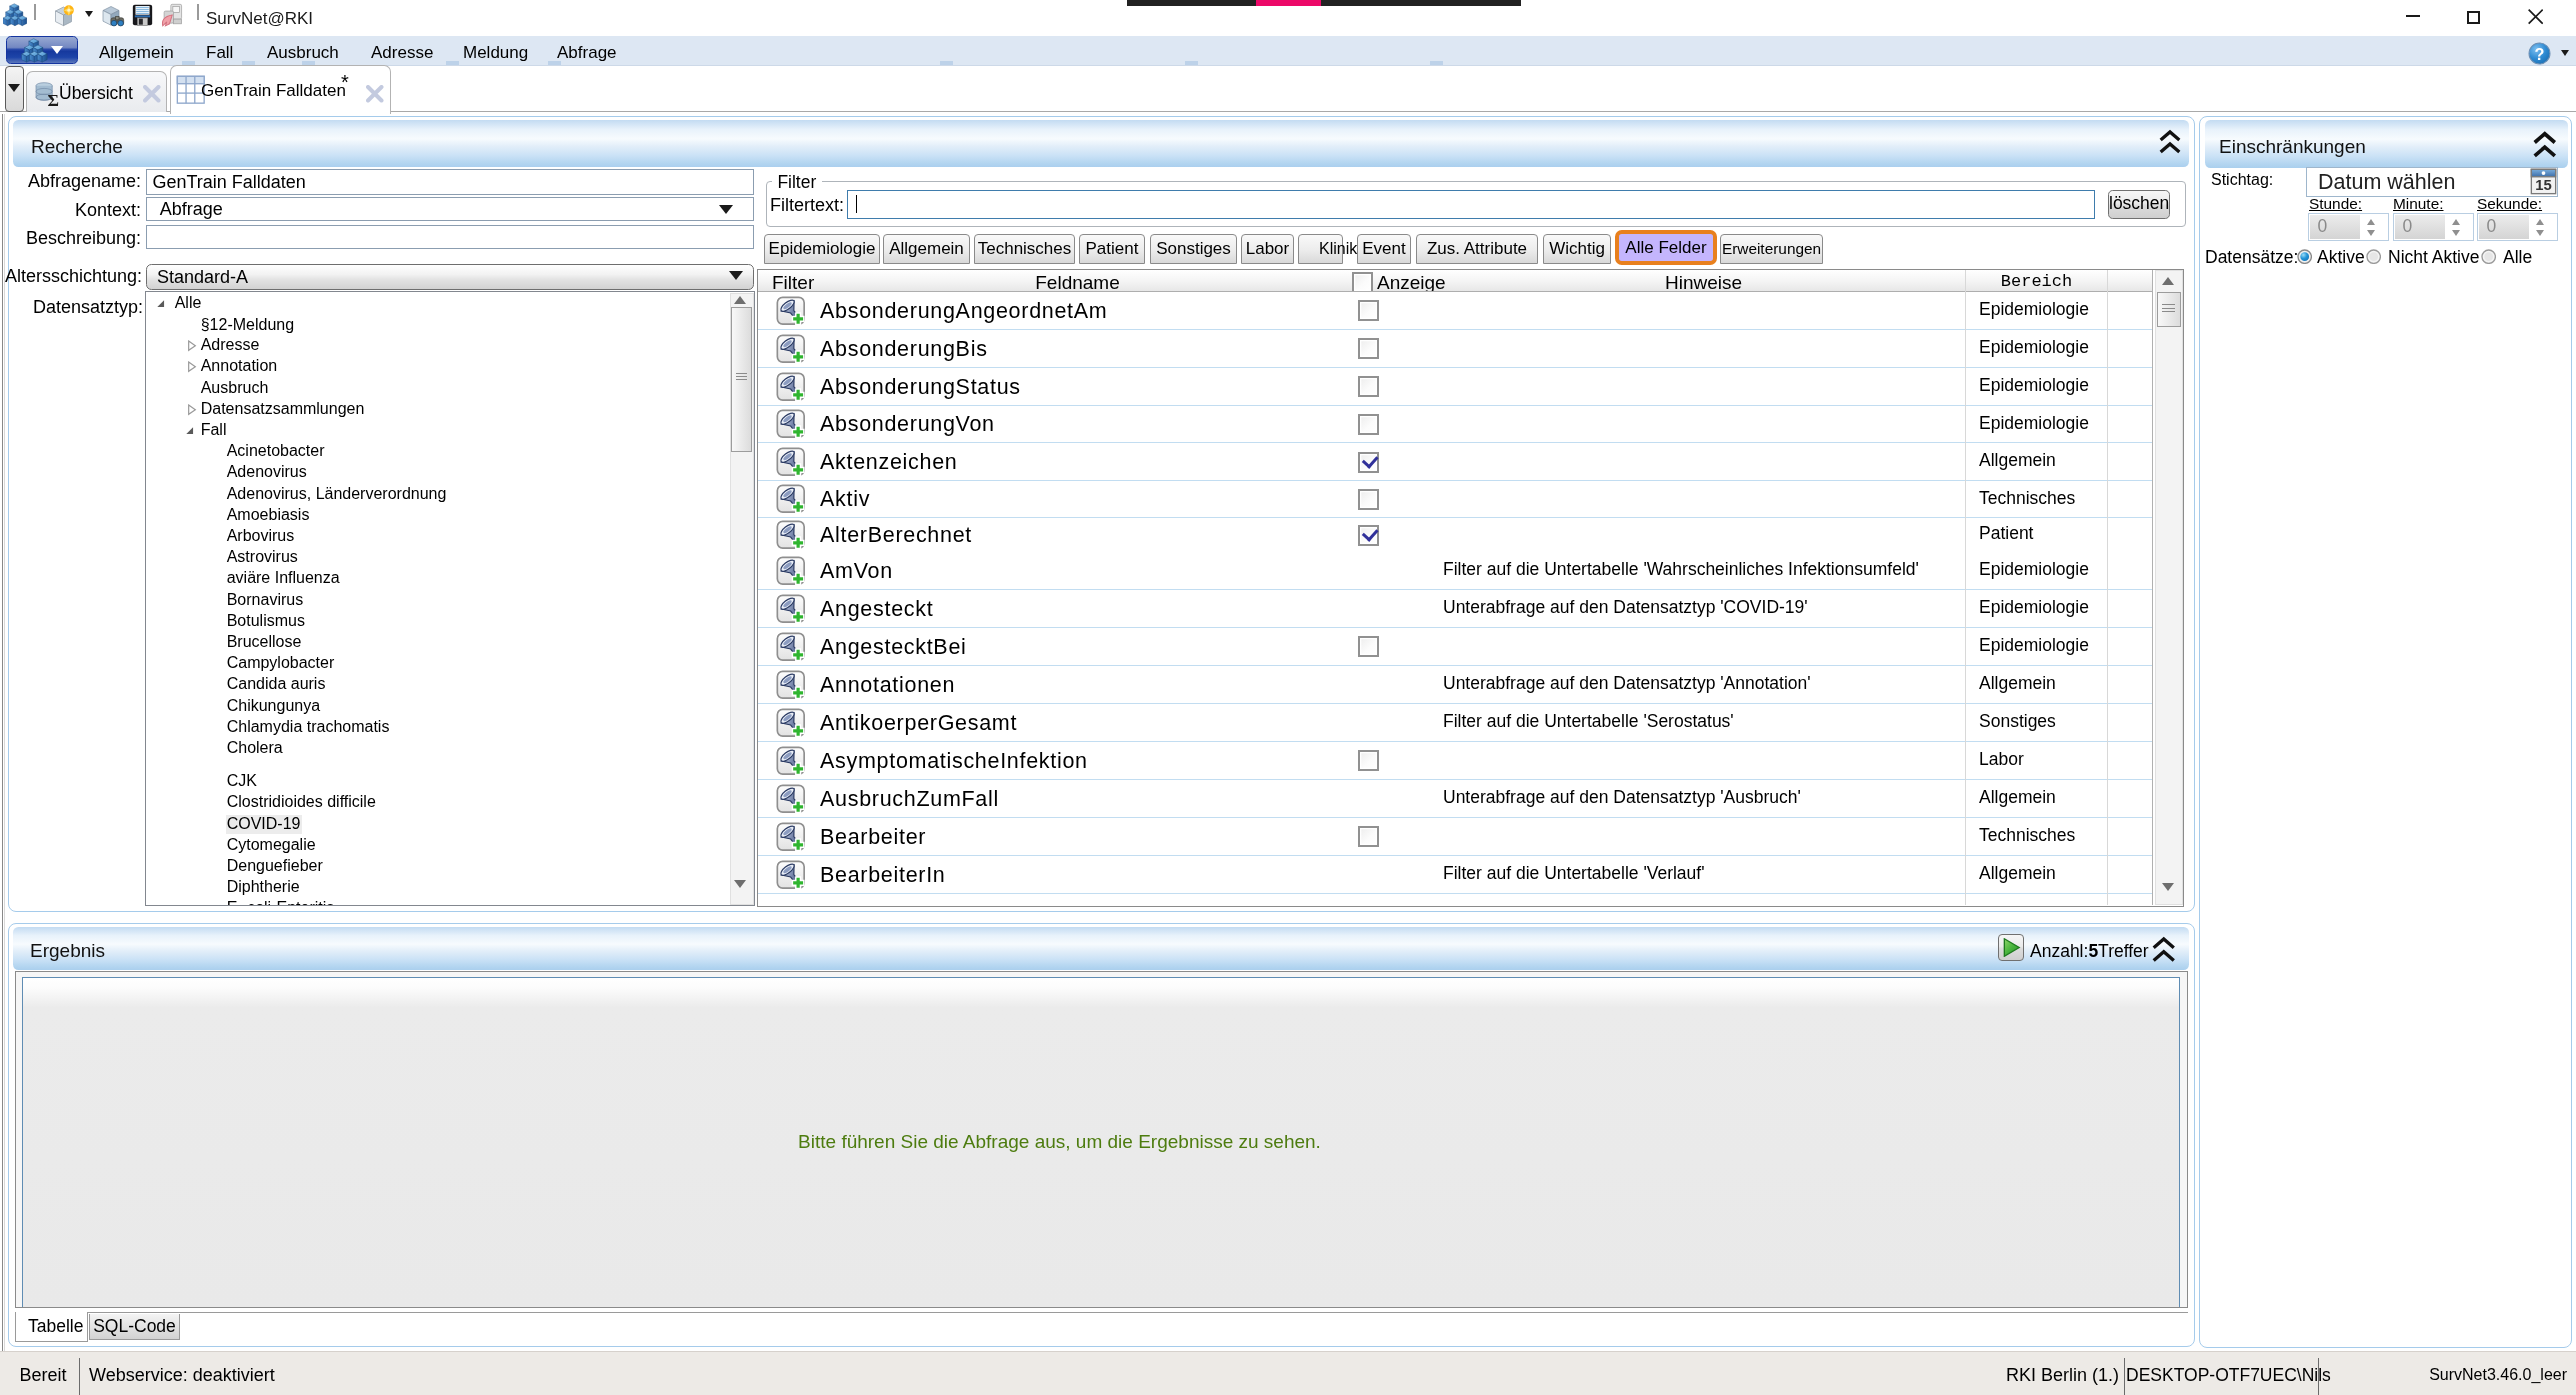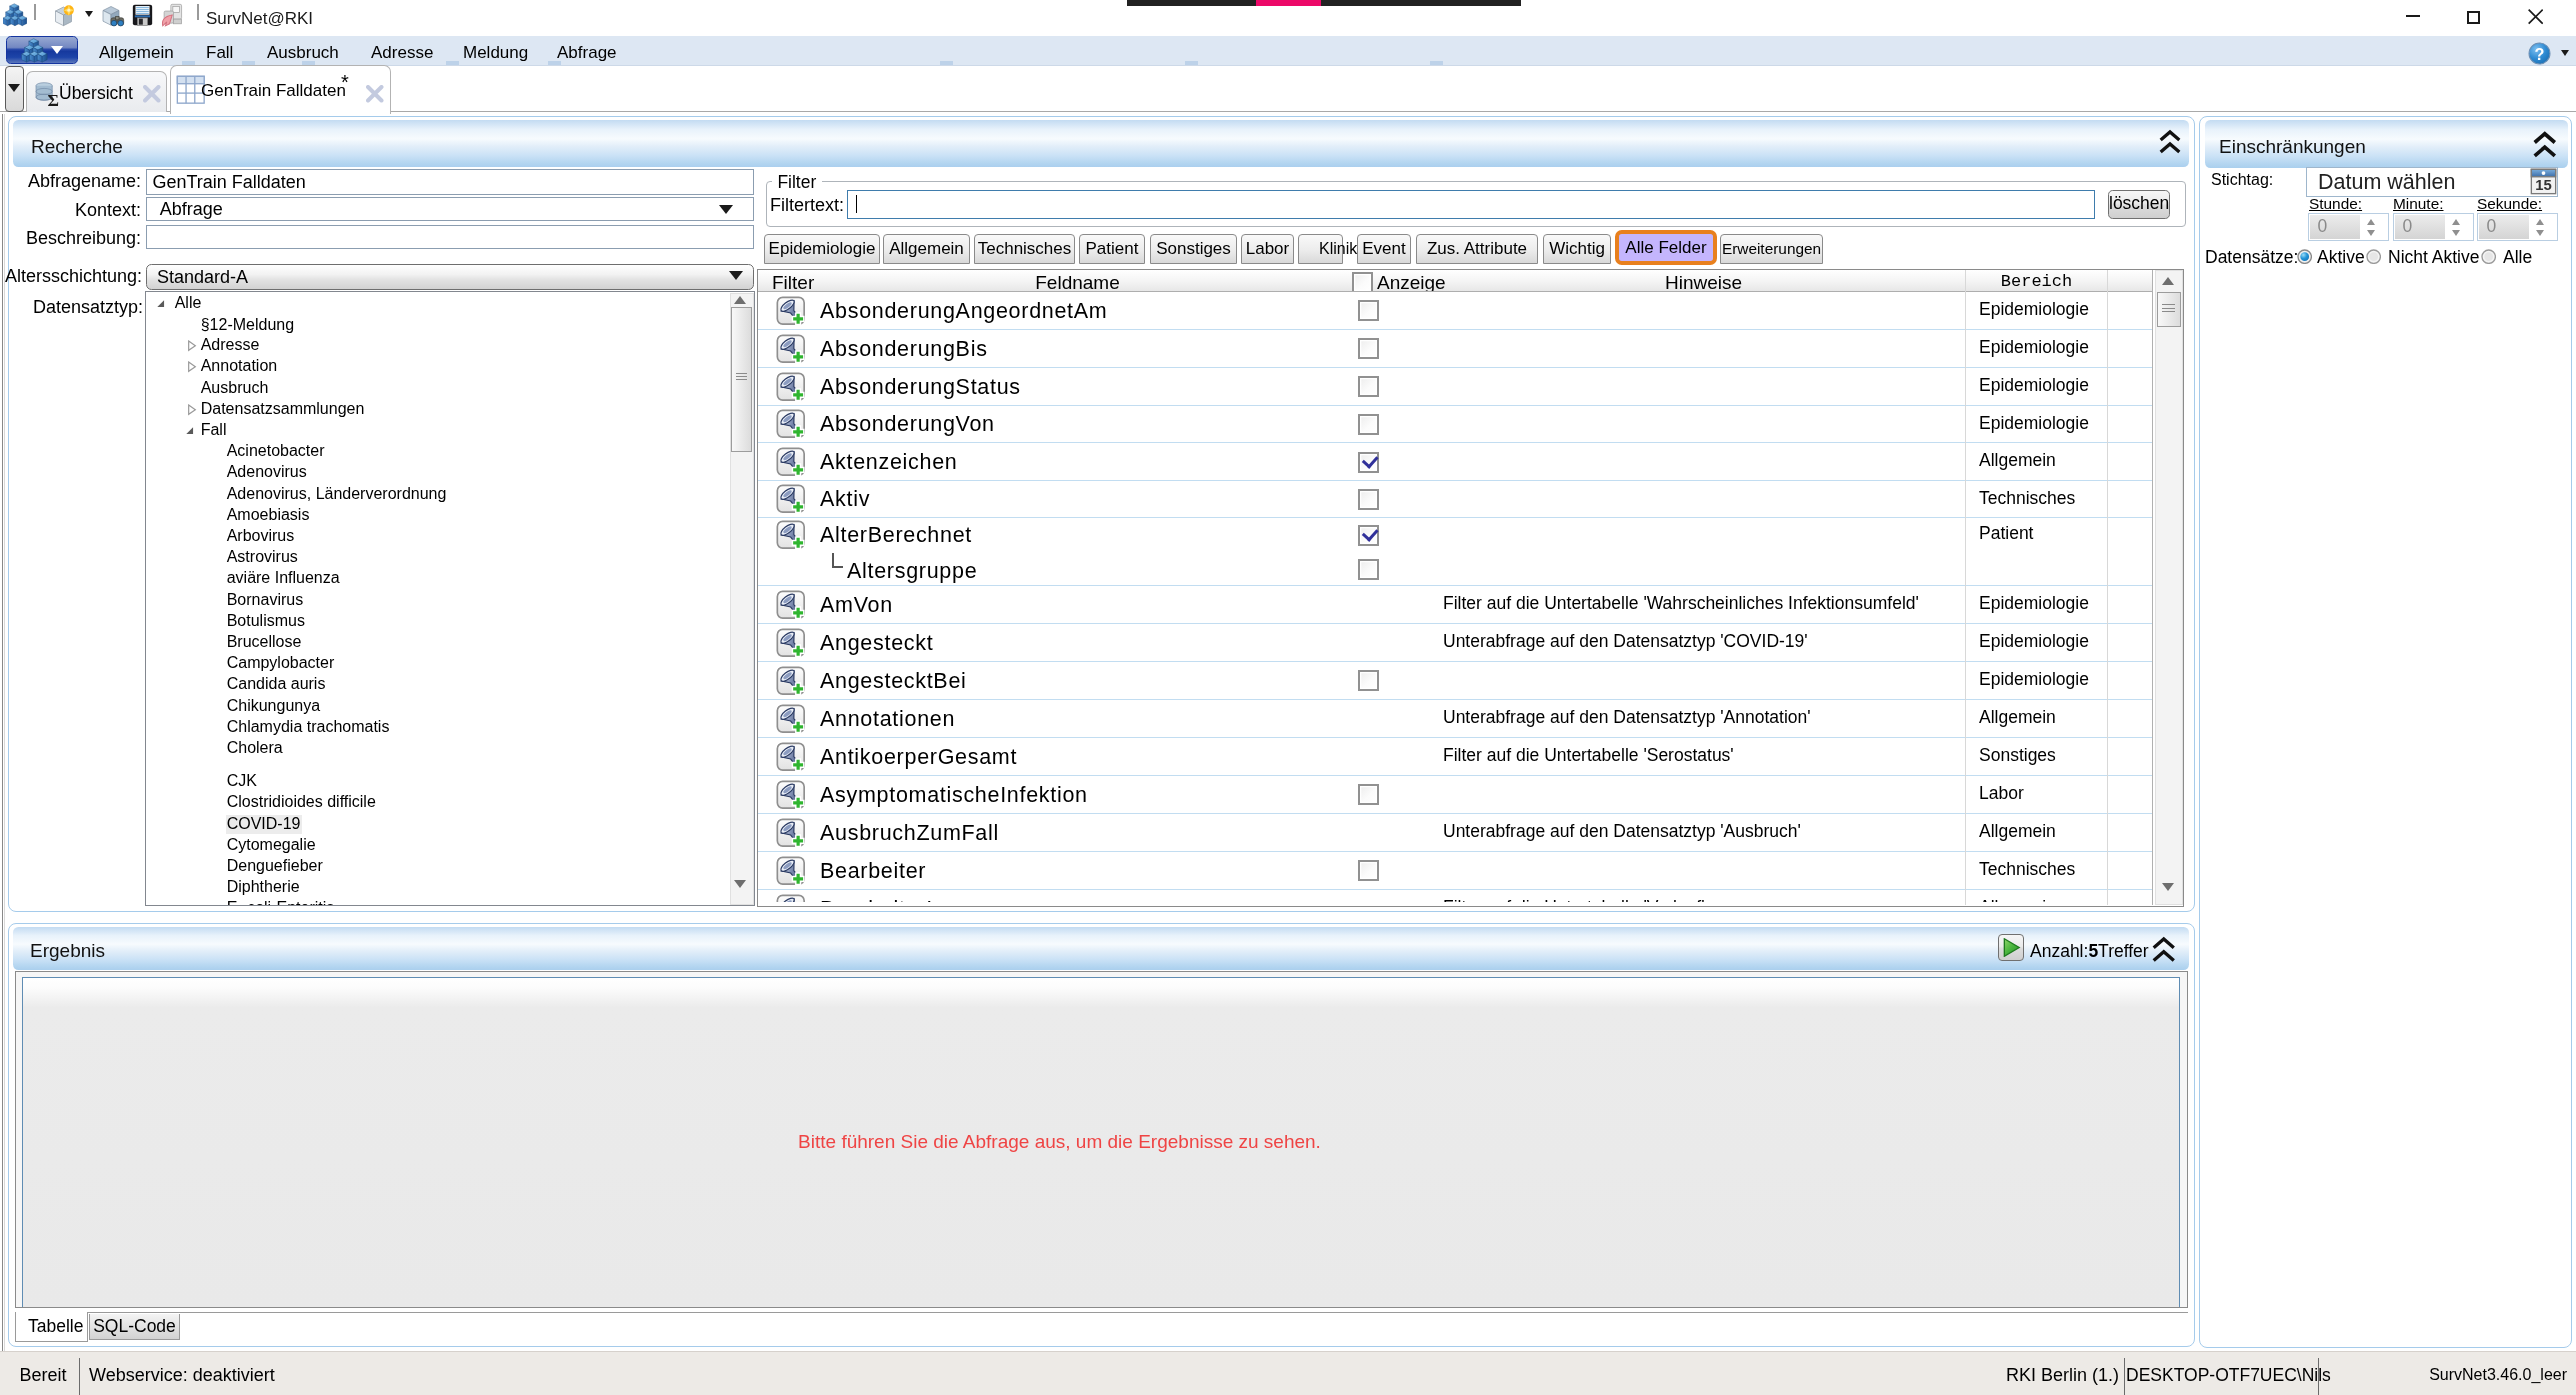--- a/index.html
+++ b/index.html
@@ -389,25 +389,20 @@
       <span style="position:absolute;left:1221px;top:6.7px;font-size:17.5px;white-space:nowrap;">Technisches</span>
     </div>
 <div style="position:relative;height:34px;">
       <svg style="position:absolute;left:17.5px;top:2px" width="29.5" height="29.5" viewBox="0 0 44 44">
         <use href="#funnel"></use>
       </svg>
       <span style="position:absolute;left:62px;top:4.7px;font-size:21.5px;letter-spacing:0.7px;white-space:nowrap;">AlterBerechnet</span>
       <span class="chk on" style="left:600px;top:6.7px;"></span>
       <span style="position:absolute;left:1221px;top:5.4px;font-size:17.5px;white-space:nowrap;">Patient</span>
     </div>
-<div style="position:relative;height:34px;border-bottom:1.3px solid #c2ddf1;">
-      <span style="position:absolute;left:74px;top:1.3px;width:10.7px;height:14.8px;border-left:2px solid #555;border-bottom:2px solid #555;"></span>
-      <span style="position:absolute;left:89px;top:6.7px;font-size:21.5px;letter-spacing:0.7px;white-space:nowrap;">Altersgruppe</span>
-      <span class="chk" style="left:600px;top:6.7px;"></span>
-    </div>
 <div style="position:relative;height:38px;border-bottom:1.3px solid #c2ddf1;">
       <svg style="position:absolute;left:17.5px;top:4px" width="29.5" height="29.5" viewBox="0 0 44 44">
         <use href="#funnel"></use>
       </svg>
       <span style="position:absolute;left:62px;top:6.7px;font-size:21.5px;letter-spacing:0.7px;white-space:nowrap;">AmVon</span>
       <span style="position:absolute;left:685px;top:7.4px;font-size:17.5px;white-space:nowrap;">Filter auf die Untertabelle 'Wahrscheinliches Infektionsumfeld'</span>
       <span style="position:absolute;left:1221px;top:7.4px;font-size:17.5px;white-space:nowrap;">Epidemiologie</span>
     </div>
 <div style="position:relative;height:38px;border-bottom:1.3px solid #c2ddf1;">
       <svg style="position:absolute;left:17.5px;top:4px" width="29.5" height="29.5" viewBox="0 0 44 44">
@@ -550,21 +545,21 @@
 </svg>
 <div class="abs" style="left:2030px; top:941px; font-size:17.5px;">Anzahl:<b>5</b>Treffer</div>
 <svg class="abs" style="left:2151px; top:935px;" width="25.5" height="29.5" viewBox="0 0 38 44">
   <path d="M4 19 L19 6 L34 19" fill="none" stroke="#111" stroke-width="5"></path>
   <path d="M4 38 L19 25 L34 38" fill="none" stroke="#111" stroke-width="5"></path>
 </svg>
 
 <div class="abs" style="left:14.8px; top:971px; width:2173px; height:337px; border:1.3px solid #8a8a8a; background:#f6f6f6;"></div>
 <div class="abs" style="left:22px; top:977px; width:2158px; height:330px; border:1.3px solid #5f8cb3; border-bottom:none;
      background:linear-gradient(180deg,#ffffff 0%,#fcfcfc 3%,#ebebeb 9%,#e9e9e9 100%);"></div>
-<div class="abs" style="left:0px; top:1131px; width:2119px; text-align:center; font-size:19px; color:#ef4444;">Bitte führen Sie die Abfrage aus, um die Ergebnisse zu sehen.</div>
+<div class="abs" style="left:0px; top:1131px; width:2119px; text-align:center; font-size:19px; color:#4d7c0f;">Bitte führen Sie die Abfrage aus, um die Ergebnisse zu sehen.</div>
 
 <div class="abs" style="left:14.8px; top:1312px; width:2173px; height:1.3px; background:#9a9a9a;"></div>
 <div class="abs" style="left:15.4px; top:1312px; width:73px; height:30px; background:#ffffff; border:1.3px solid #9a9a9a; border-top:none;"></div>
 <div class="abs" style="left:28px; top:1316px; font-size:17.5px;">Tabelle</div>
 <div class="abs" style="left:89px; top:1314px; width:91px; height:25.5px; border:1.3px solid #9a9a9a; border-top:none;
      background:linear-gradient(180deg,#f4f4f4,#d2d2d2); font-size:17.5px; text-align:center; line-height:24px;">SQL-Code</div>
 
 <div class="abs" style="left:0; top:1351px; width:2576px; height:44px; background:#edeae6; border-top:1.3px solid #d6d1cc;"></div>
 <div class="abs" style="left:19.5px; top:1365px; font-size:18px;">Bereit</div>
 <div class="abs" style="left:79px; top:1358px; width:1.3px; height:38px; background:#6b6b6b;"></div>

